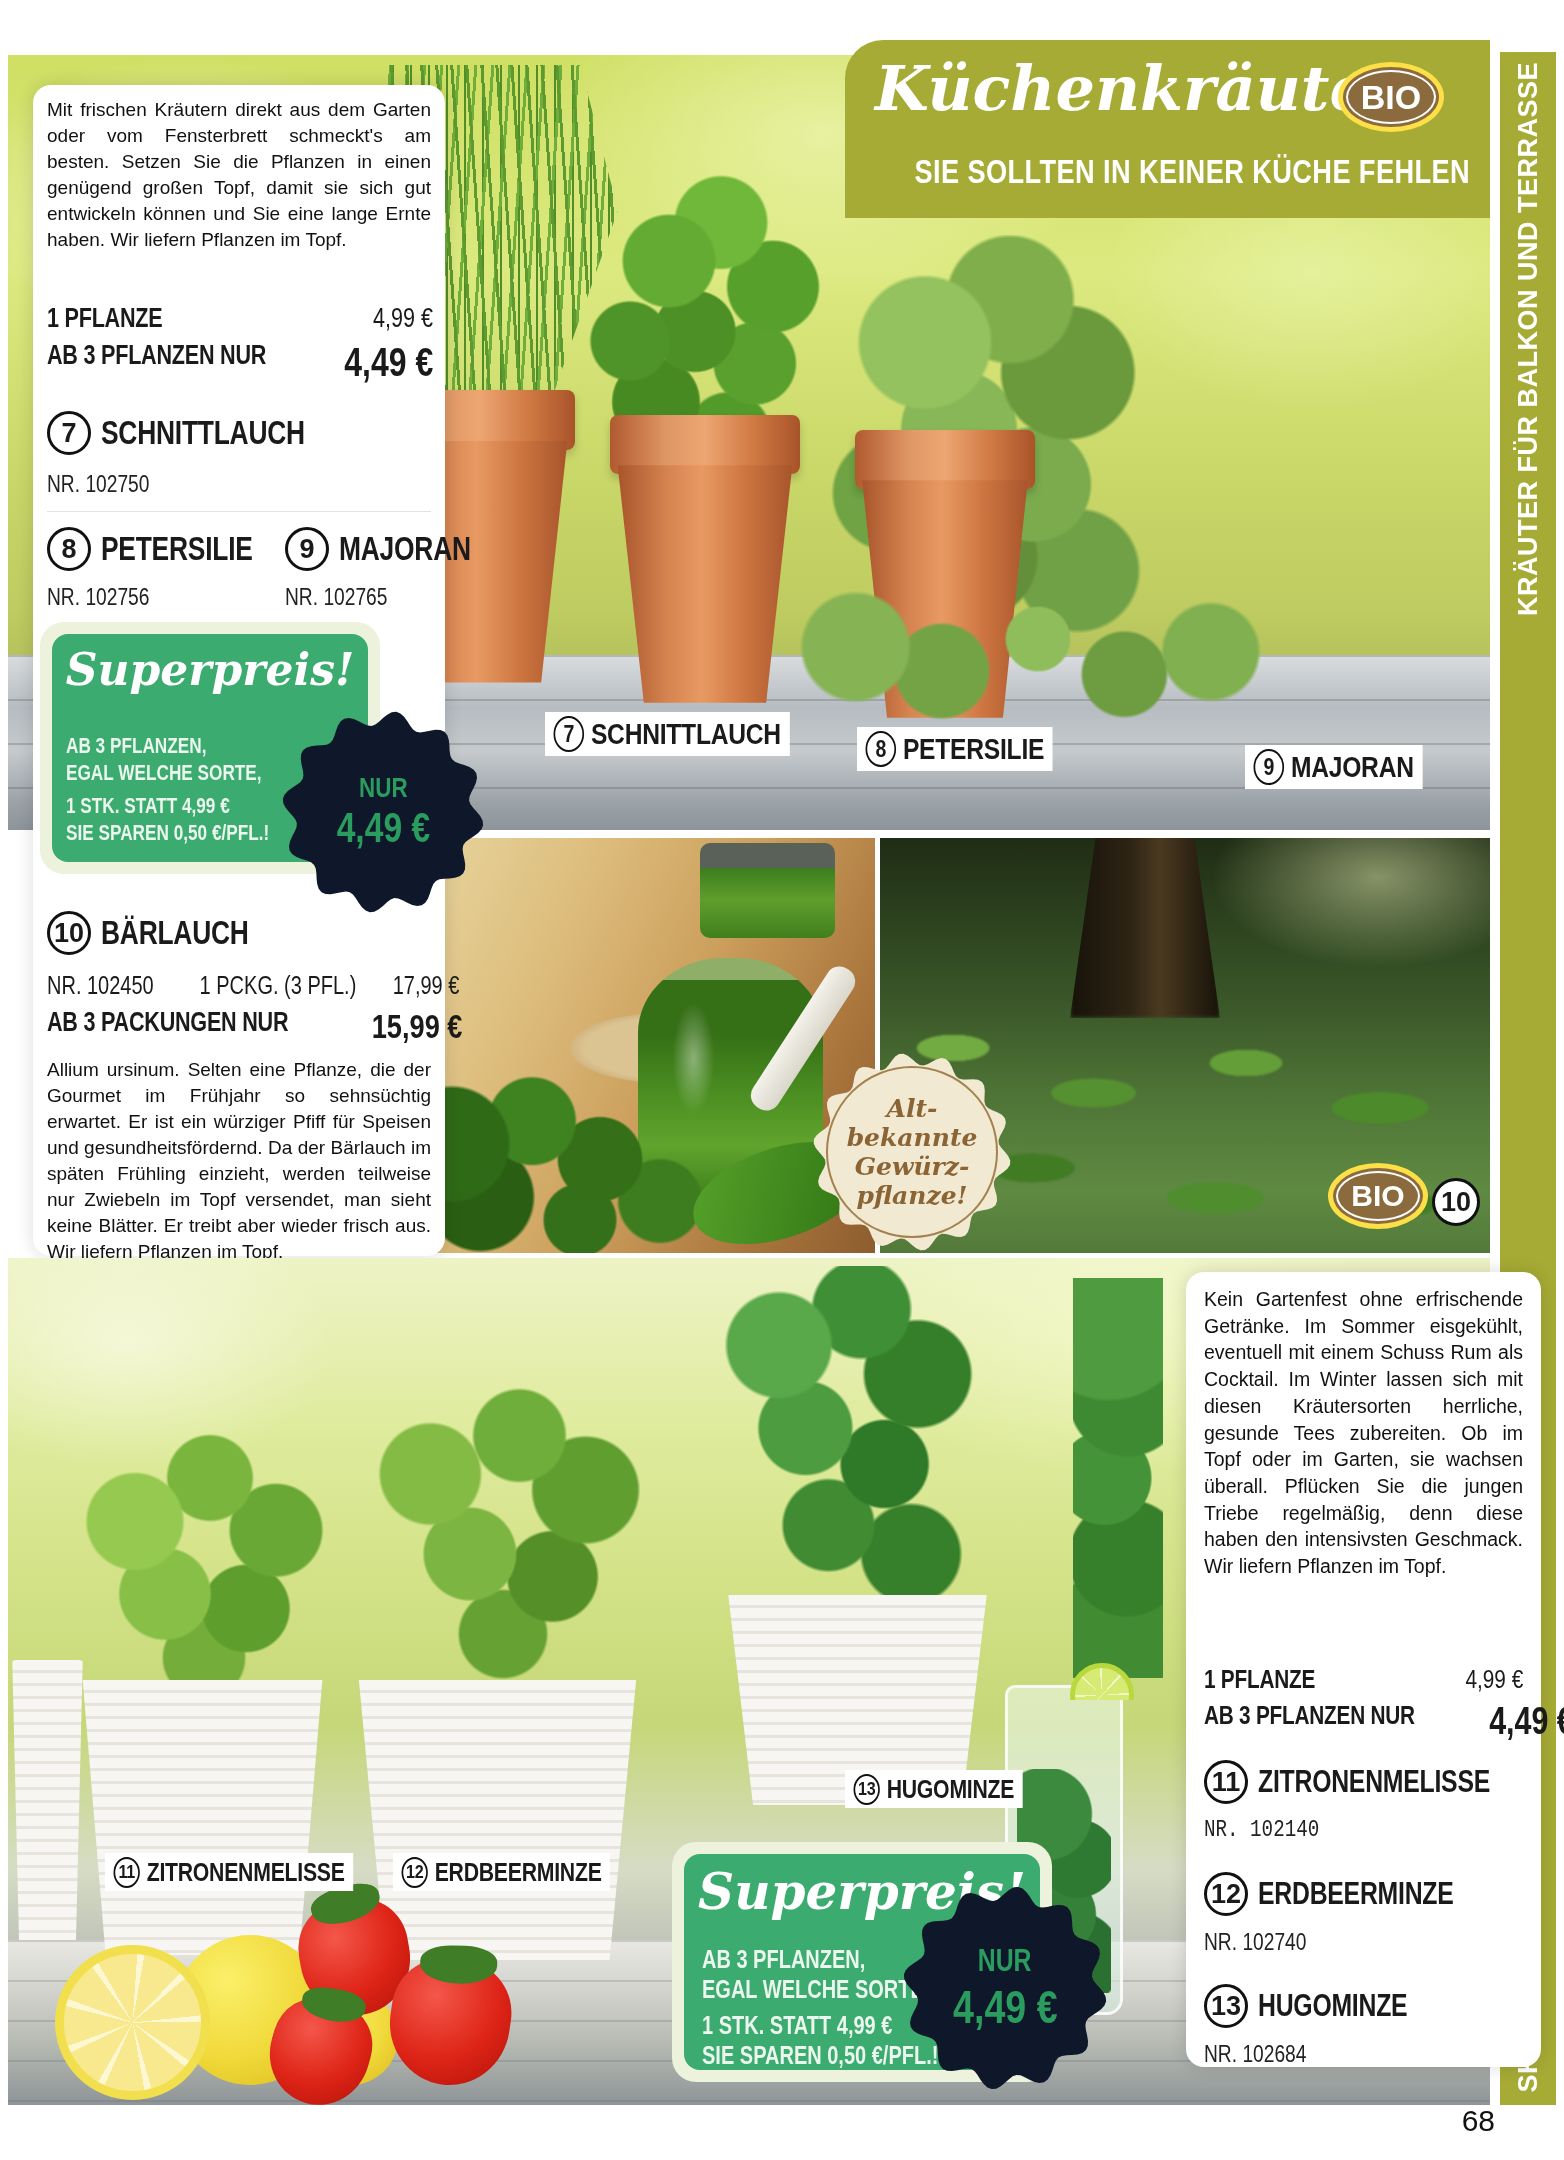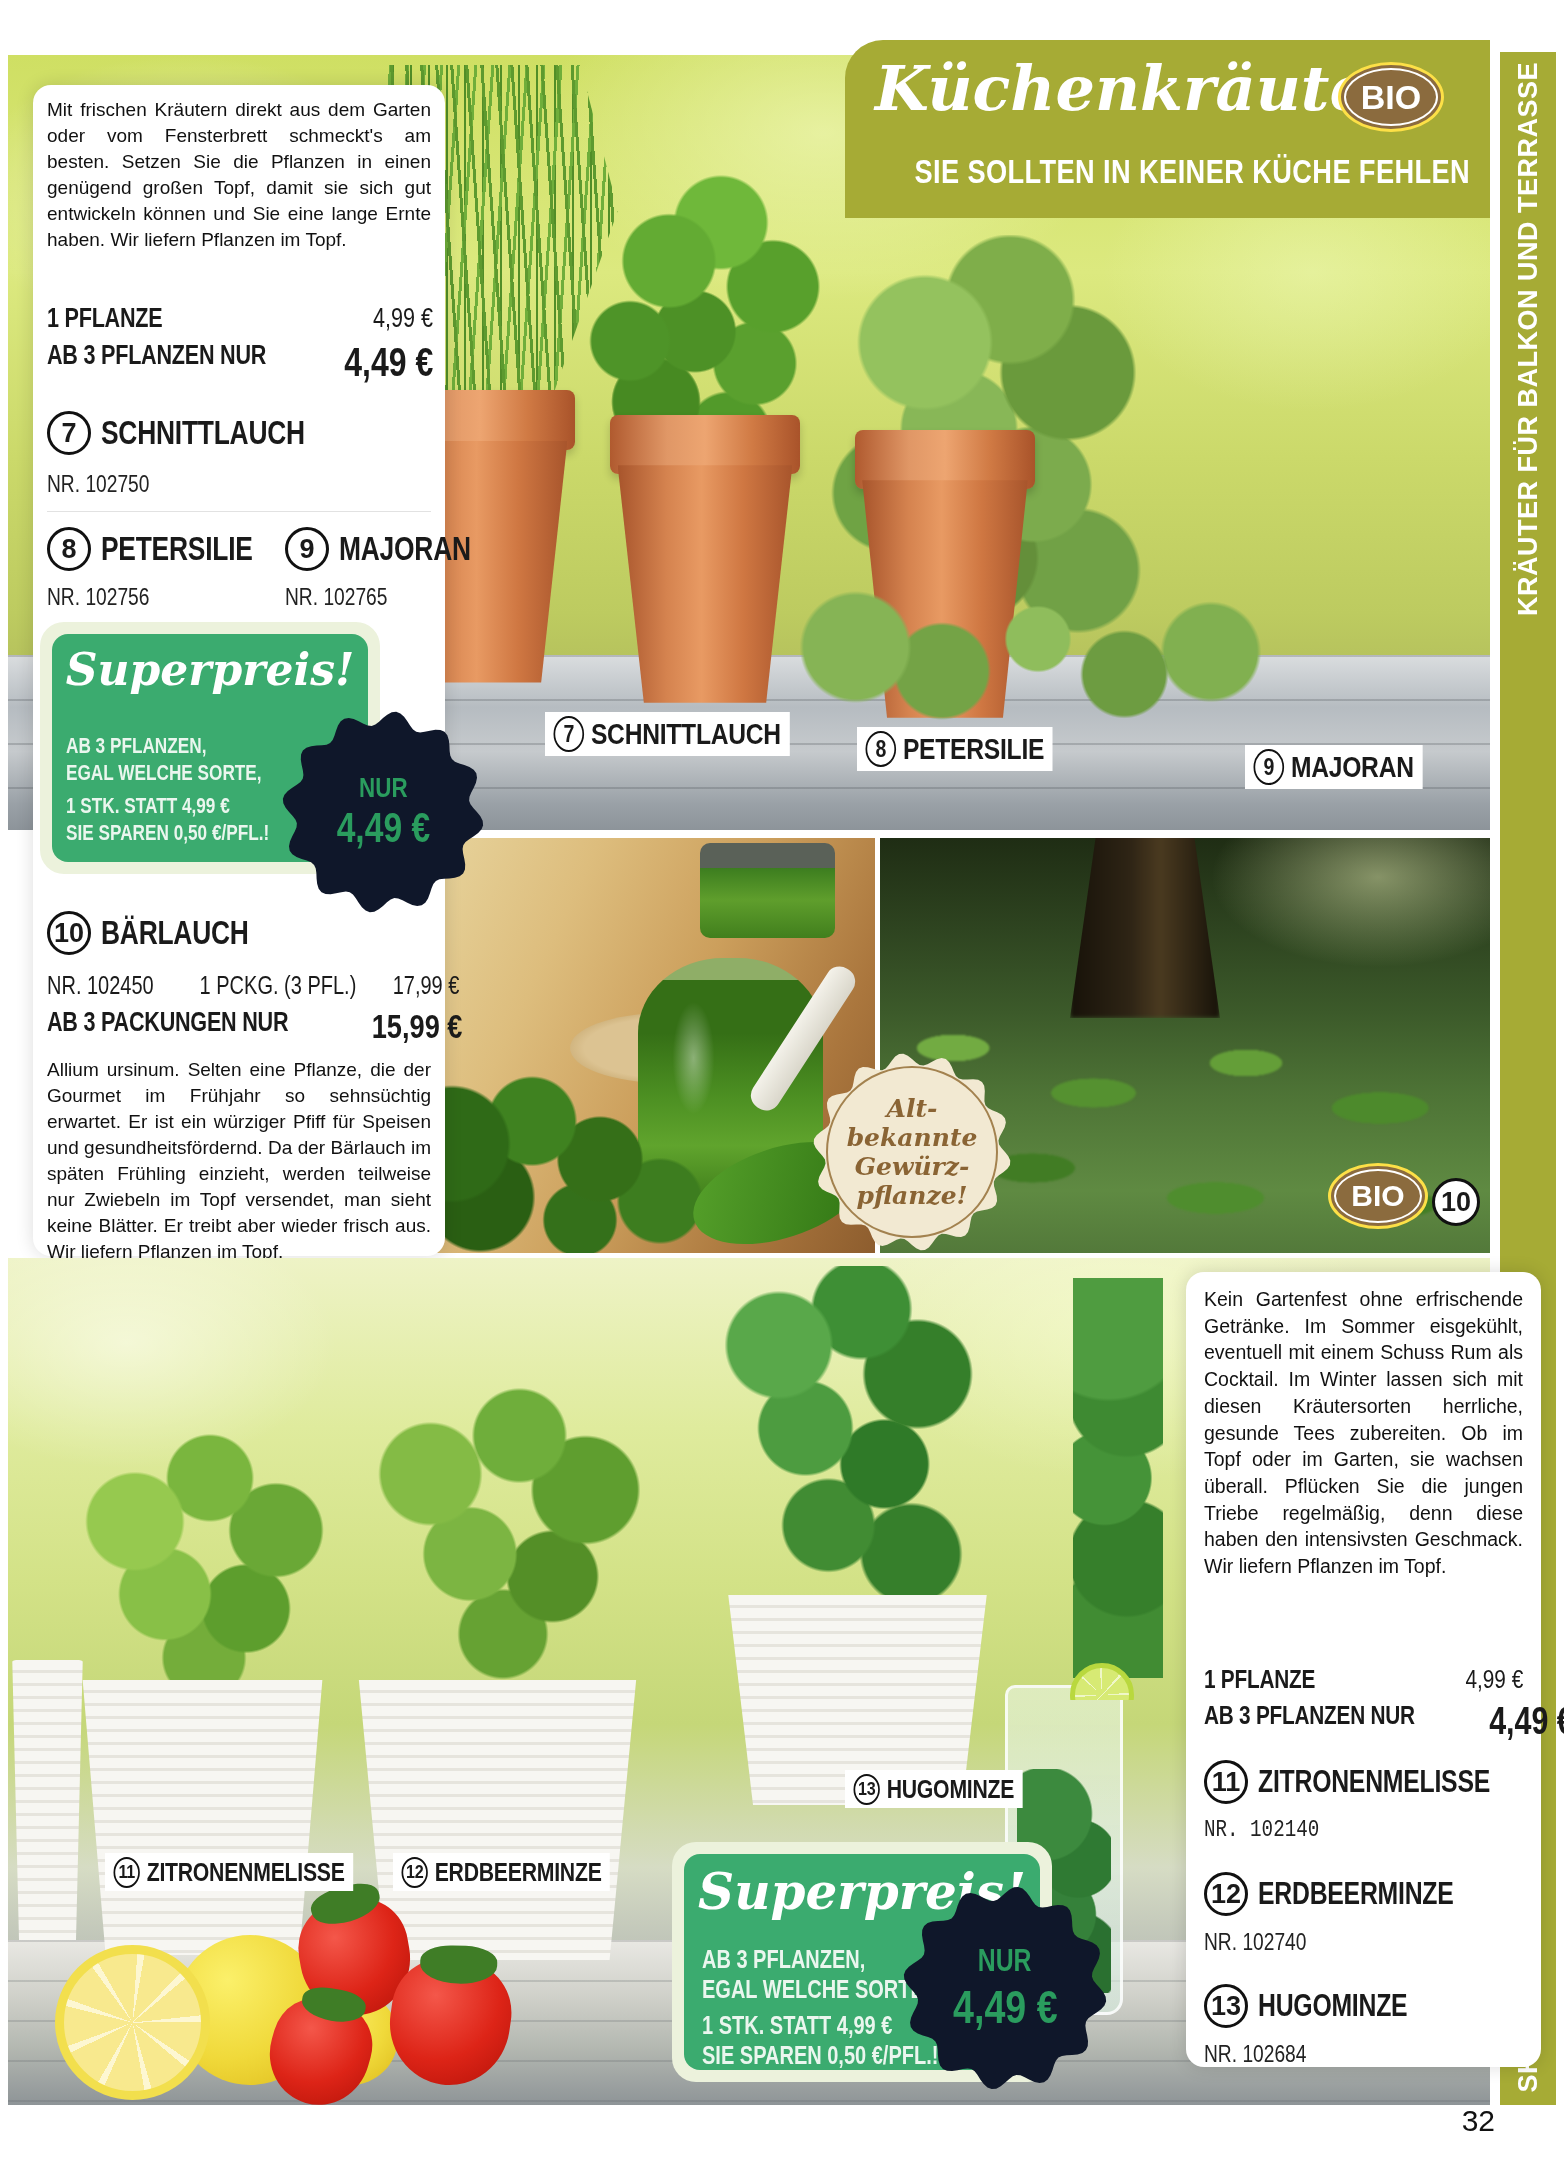--- a/index.html
+++ b/index.html
@@ -65,21 +65,21 @@
       radial-gradient(circle at 68% 62%, #6d9c41 0 12%, transparent 13%),
       radial-gradient(circle at 86% 48%, #81b050 0 11%, transparent 12%);}
 
   
   .hdr{position:absolute;left:845px;top:40px;width:645px;height:178px;background:#a6ab35;
        border-top-left-radius:38px;}
   .hdr-title{position:absolute;left:30px;top:18px;width:470px;text-align:center;
        color:#fff;font-size:62px;line-height:1;}
   .hdr-sub{position:absolute;left:0;top:112px;width:100%;text-align:center;color:#fff;
        font-size:34px;font-weight:bold;letter-spacing:.5px;}
-  .bio{background:#8b6b3e;border:3px solid #fde047;border-radius:50%;color:#fff;
+  .bio{background:#8b6b3e;border:5px solid #fde047;border-radius:50%;color:#fff;
        display:flex;align-items:center;justify-content:center;position:absolute;
        font-weight:bold;box-sizing:border-box;}
   .bio:after{content:"";position:absolute;inset:3px;border:2px solid #fff;border-radius:50%;}
   .bio-hdr{left:493px;top:22px;width:106px;height:70px;font-size:34px;}
 
   
   .sidebar{position:absolute;left:1500px;top:52px;width:56px;height:2053px;background:#a6ab35;}
   .vtext{position:absolute;left:50%;transform:translateX(-50%) rotate(180deg);
      writing-mode:vertical-rl;color:#fff;font-weight:bold;font-size:27px;letter-spacing:.5px;
      white-space:nowrap;}
@@ -487,14 +487,14 @@
     </div>
     <div class="nr" style="left:18px;top:656px;"><span class="cx">NR. 102740</span></div>
 
     <div class="item-row" style="left:18px;top:712px;">
       <span class="numc numc-lg">13</span>
       <span class="iname cx" style="font-size:31px;">HUGOMINZE</span>
     </div>
     <div class="nr" style="left:18px;top:768px;"><span class="cx">NR. 102684</span></div>
   </div>
 
-  <div class="page-num">32</div>
+  <div class="page-num">68</div>
 </div>
 
 </body></html>

